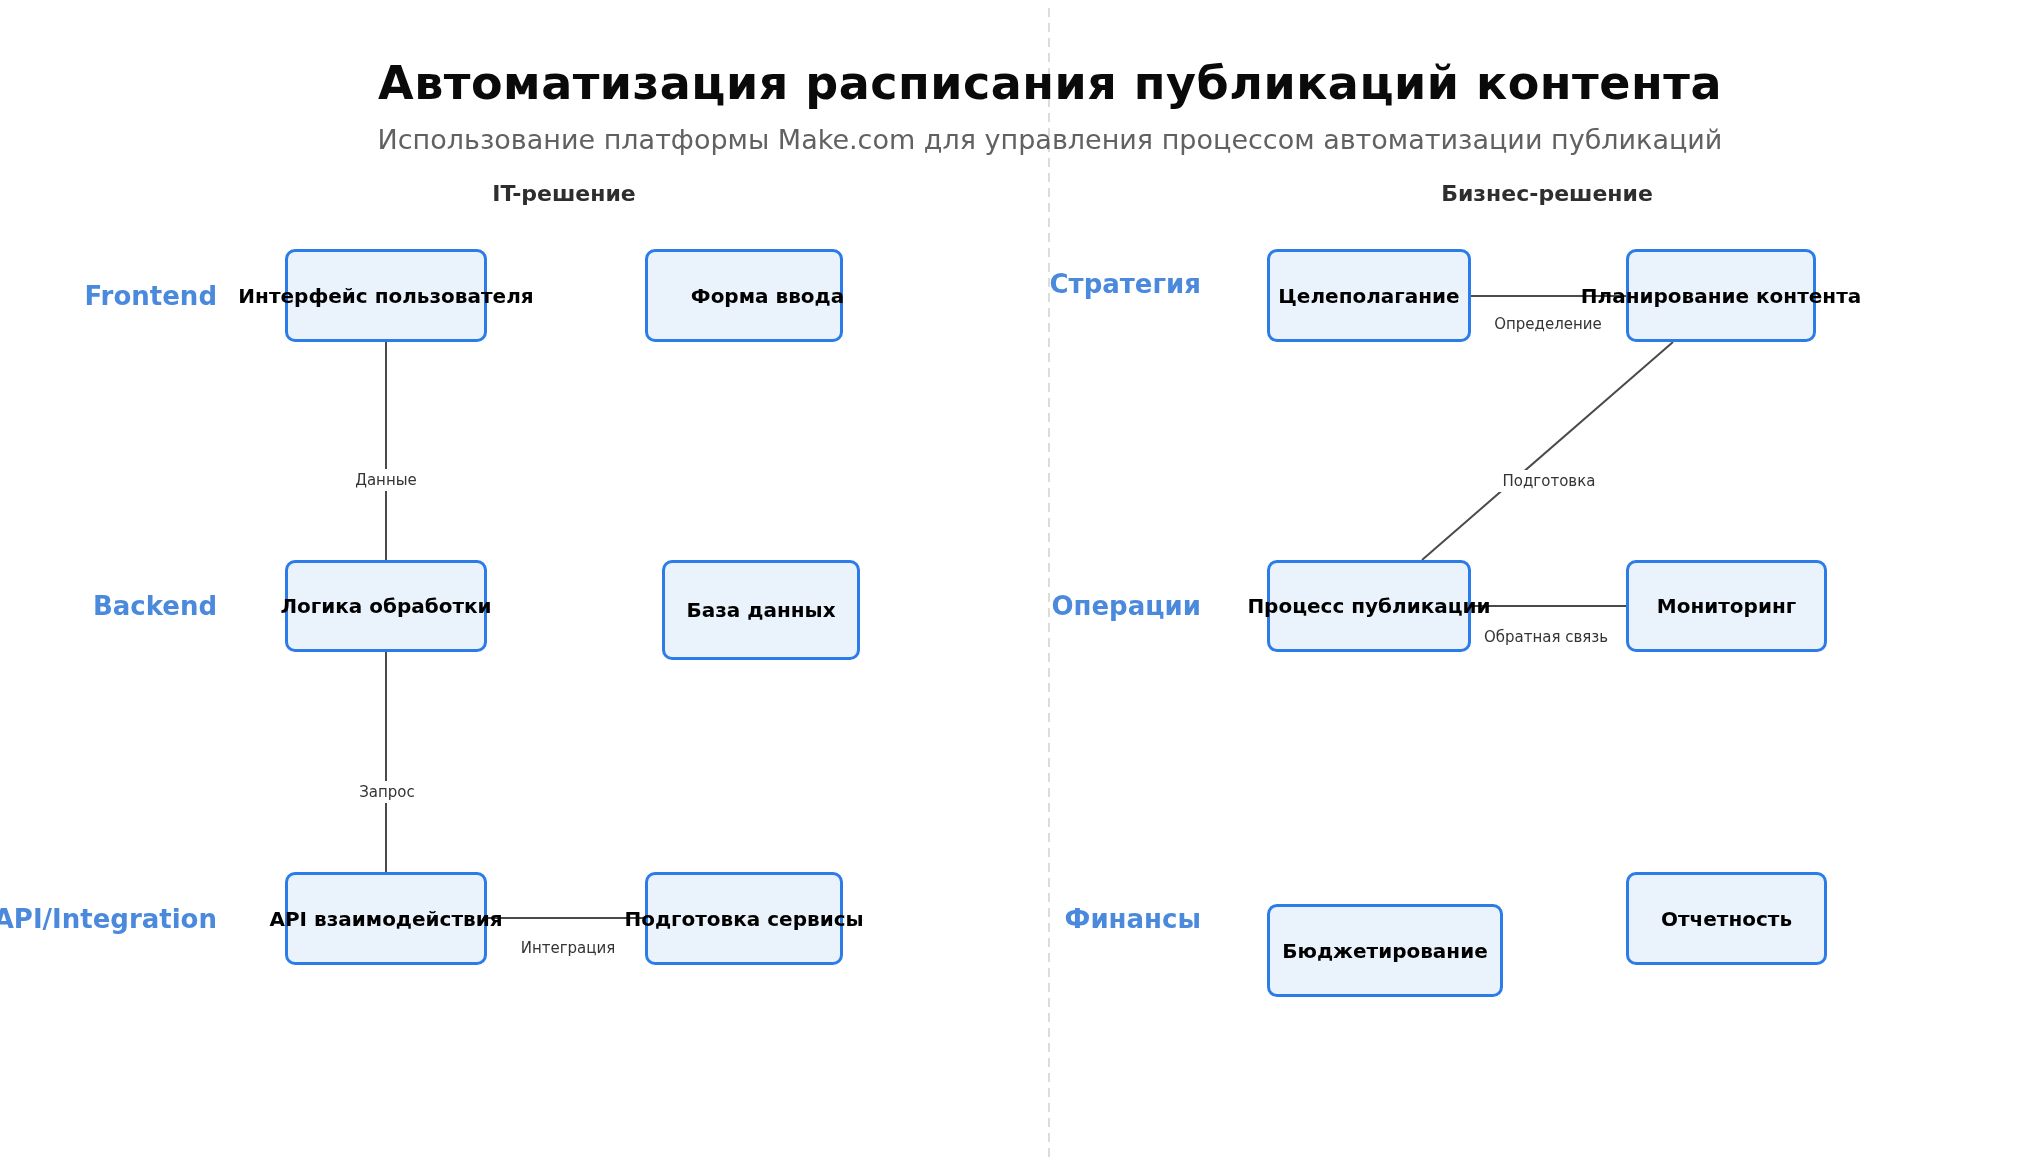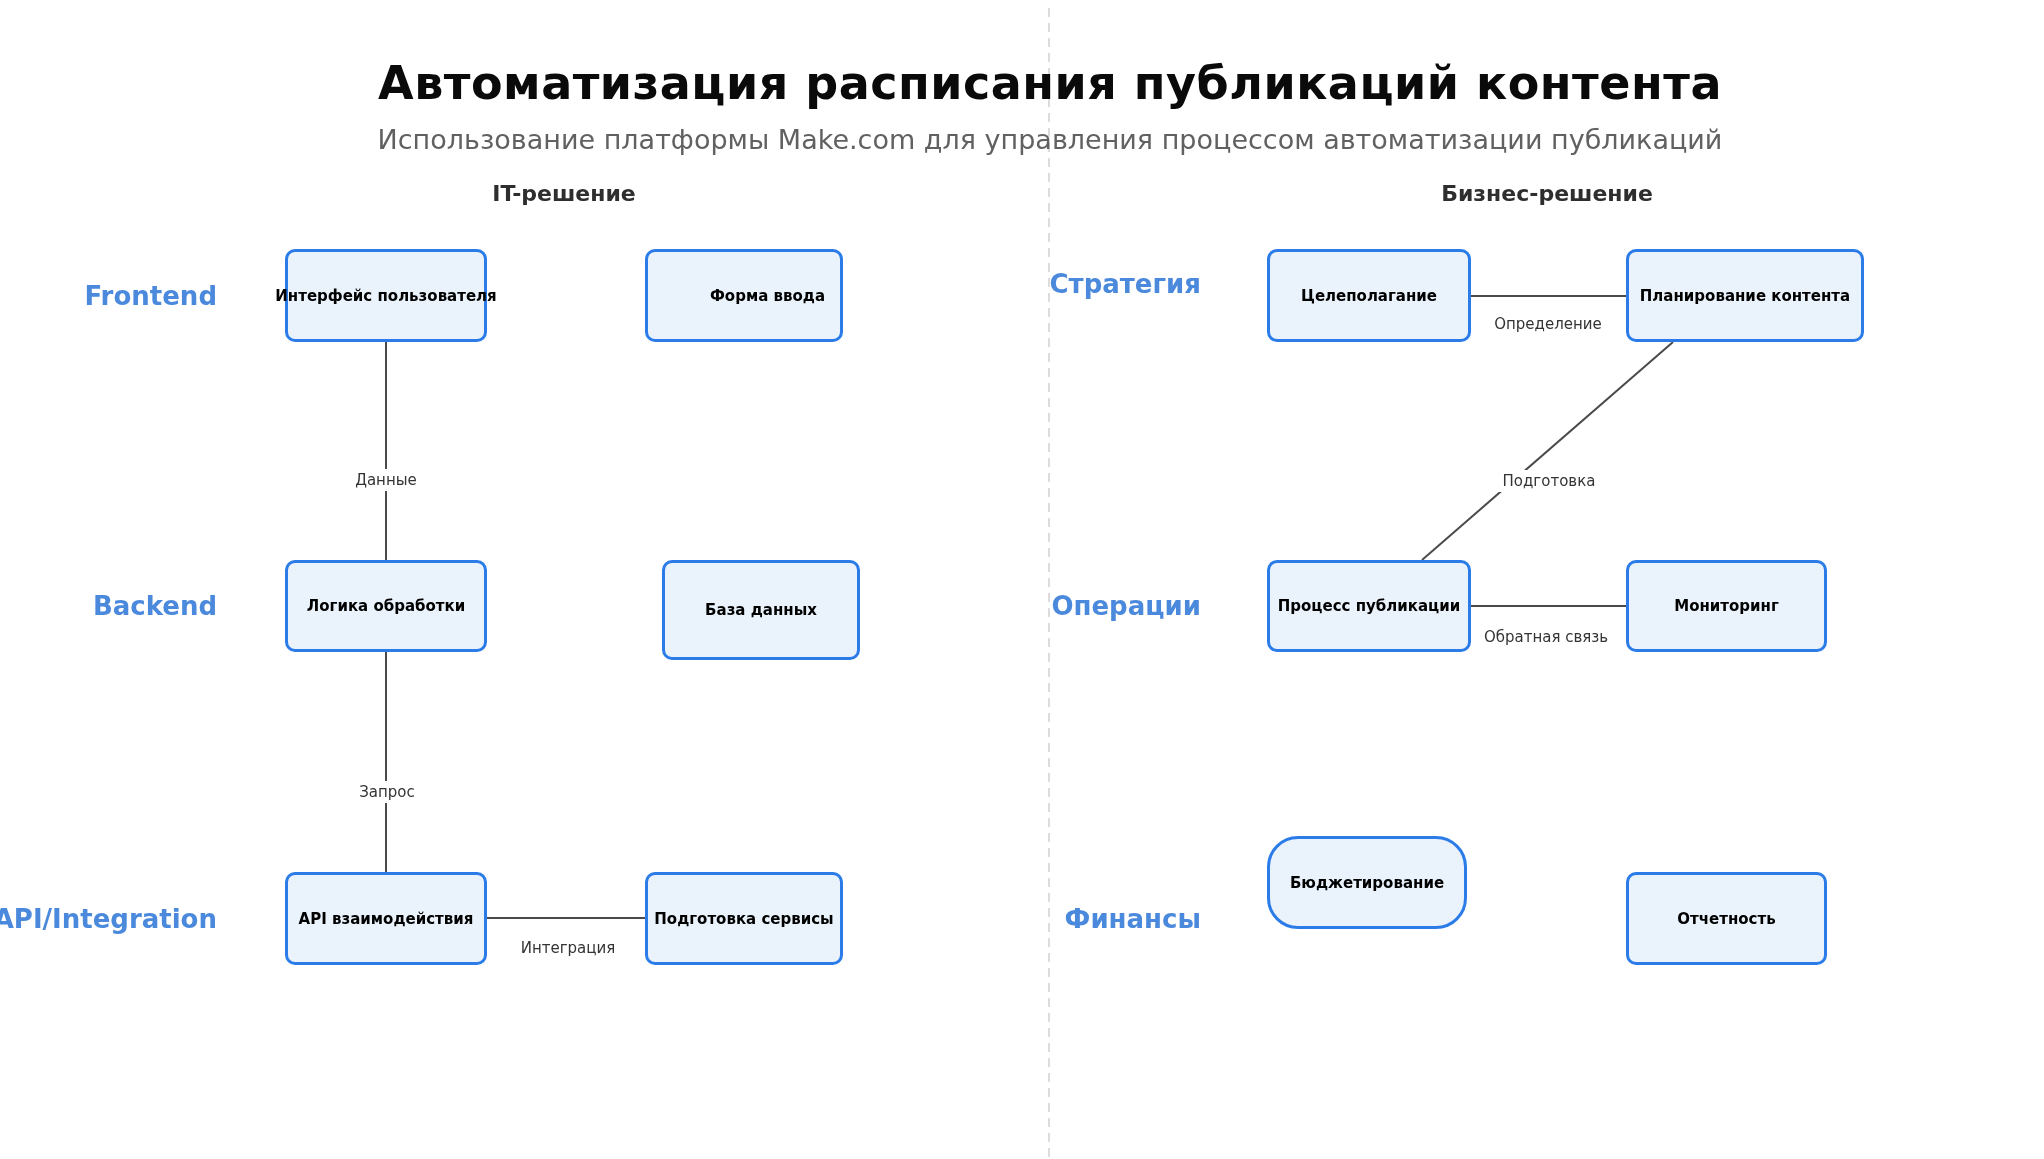--- a/index.html
+++ b/index.html
@@ -42,21 +42,21 @@
     white-space: nowrap;
     line-height: 32px;
   }
   .node {
     box-sizing: border-box;
     height: 93px;
     border: 3px solid var(--node-border, #2B7CE9);
     border-radius: 10px;
     background: var(--node-fill, #EAF2FB);
     display: flex; align-items: center; justify-content: center;
-    font-size: 15px; font-weight: bold;
+    font-size: 20px; font-weight: bold;
     color: #000000;
     white-space: nowrap;
     overflow: visible;
   }
   .edge-label {
     transform: translate(-50%, -50%);
     background: #ffffff;
     padding: 2px 6px;
     font-size: 15px;
     color: var(--edge-label, #343434);
@@ -94,24 +94,24 @@
   <div class="abs row-label" style="left:901px; top:903px;">Финансы</div>
 
   <div class="abs node" style="left:285px; top:249px; width:202px;">Интерфейс пользователя</div>
   <div class="abs node" style="left:645px; top:249px; width:198px;padding-left:47px;">Форма ввода</div>
   <div class="abs node" style="left:285px; top:560px; width:202px; height:92px;">Логика обработки</div>
   <div class="abs node" style="left:662px; top:560px; width:198px; height:100px;">База данных</div>
   <div class="abs node" style="left:285px; top:872px; width:202px;">API взаимодействия</div>
   <div class="abs node" style="left:645px; top:872px; width:198px;">Подготовка сервисы</div>
 
   <div class="abs node" style="left:1267px; top:249px; width:204px;">Целеполагание</div>
-  <div class="abs node" style="left:1626px; top:249px; width:238px;">Планирование контента</div>
+  <div class="abs node" style="left:1626px; top:249px; width:190px;">Планирование контента</div>
   <div class="abs node" style="left:1267px; top:560px; width:204px; height:92px;">Процесс публикации</div>
   <div class="abs node" style="left:1626px; top:560px; width:201px; height:92px;">Мониторинг</div>
-  <div class="abs node" style="left:1267px; top:836px; width:200px;border-radius:31px;">Бюджетирование</div>
+  <div class="abs node" style="left:1267px; top:904px; width:236px;">Бюджетирование</div>
   <div class="abs node" style="left:1626px; top:872px; width:201px;">Отчетность</div>
 
   <div class="abs edge-label" style="left:386px; top:480px;">Данные</div>
   <div class="abs edge-label" style="left:387px; top:792px;">Запрос</div>
   <div class="abs edge-label" style="left:568px; top:948px;">Интеграция</div>
   <div class="abs edge-label" style="left:1548px; top:324px;">Определение</div>
   <div class="abs edge-label" style="left:1549px; top:481px;">Подготовка</div>
   <div class="abs edge-label" style="left:1546px; top:637px;">Обратная связь</div>
 
 </div>

